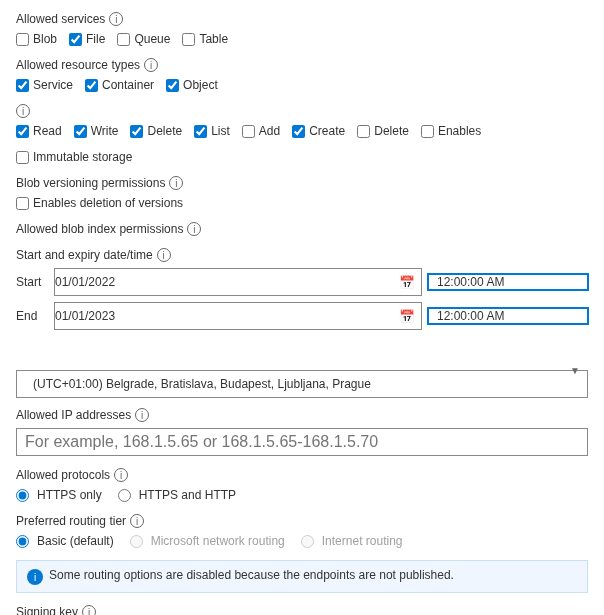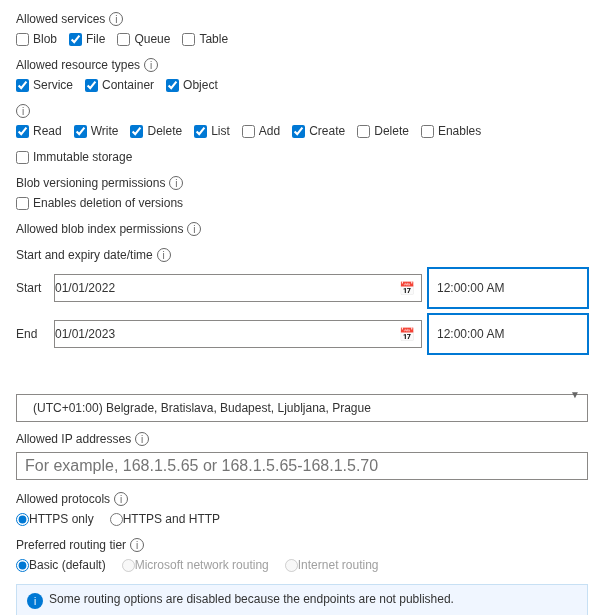--- a/index.html
+++ b/index.html
@@ -62,21 +62,21 @@
     .radio-row {
       display: flex;
       align-items: center;
       gap: 16px;
       margin-bottom: 10px;
       flex-wrap: wrap;
     }
     .radio-item {
       display: flex;
       align-items: center;
-      gap: 0;
+      gap: 8px;
       cursor: pointer;
     }
     .radio-item input[type="radio"] {
       accent-color: #0078d4;
       cursor: pointer;
     }
     .radio-item label {
       font-size: 12px;
       color: #333;
       cursor: pointer;
@@ -100,21 +100,21 @@
       width: 100%;
       height: 28px;
       border: 1px solid #8a8886;
       padding: 0 28px 0 0;
       font-size: 12px;
       color: #333;
       outline: none;
     }
     .time-input {
       width: 160px;
-      height: 40px;
+      height: 16px;
       border: 1px solid #0078d4;
       padding: 0 8px;
       font-size: 12px;
       color: #333;
       outline: 1px solid #0078d4;
     }
     .cal-icon {
       position: absolute;
       right: 6px;
       top: 50%;

